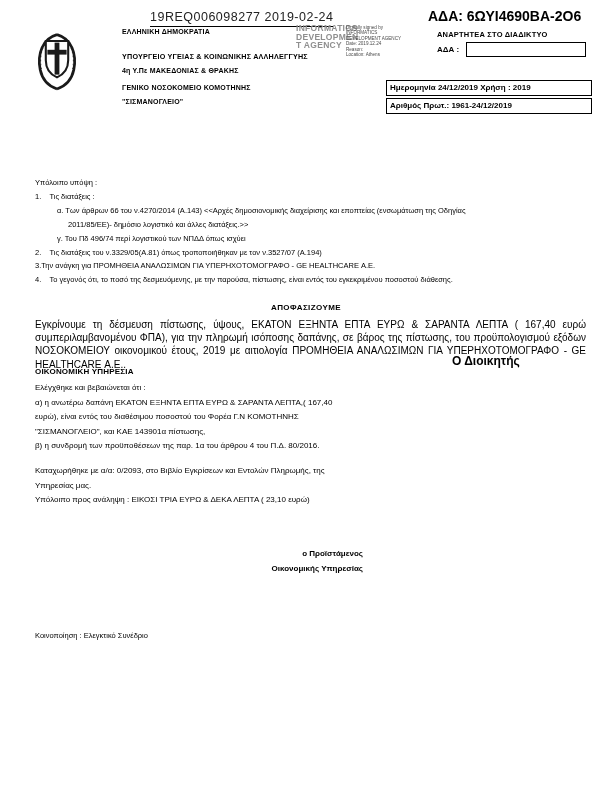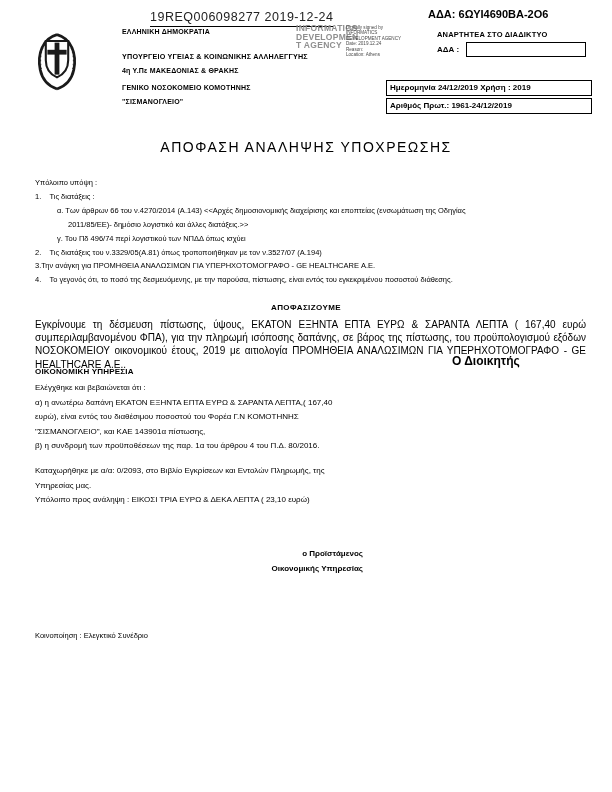--- a/index.html
+++ b/index.html
@@ -3,21 +3,21 @@
 <meta charset="utf-8">
 <style>
   html,body{margin:0;padding:0;background:#ffffff;}
   .page{
     position:relative;width:612px;height:792px;background:#fff;overflow:hidden;
     font-family:"Liberation Sans","DejaVu Sans",sans-serif;color:#000;
   }
   .abs{position:absolute;}
   
   .req{left:150px;top:10px;font-size:12.5px;color:#222;border-bottom:1.2px solid #000;padding-bottom:2px;letter-spacing:.5px;}
-  .ada-top{left:428px;top:8px;font-size:11px;font-weight:bold;}
+  .ada-top{left:428px;top:8px;font-size:14px;font-weight:bold;}
   .stamp-big{left:296px;top:24px;font-size:8.5px;line-height:8.5px;font-weight:bold;color:#8f8f8f;letter-spacing:.3px;}
   .stamp-small{left:346px;top:25px;font-size:4.6px;line-height:5.4px;color:#4a4a4a;width:70px;}
   
   .emblem{left:33px;top:30px;width:48px;height:62px;}
   
   .org{font-weight:bold;font-size:7px;letter-spacing:.2px;}
   .org1{left:122px;top:28px;}
   .org2{left:122px;top:52px;font-size:7.2px;}
   .org3{left:122px;top:67px;}
   .org4{left:122px;top:84px;}
@@ -50,21 +50,21 @@
   .sig{left:138px;top:549px;width:225px;text-align:right;font-size:8px;font-weight:bold;}
   .sig .l2{margin-top:6px;}
   
   .notify{left:35px;top:631px;font-size:7.5px;}
 </style>
 </head>
 <body>
 
 <div class="page">
 
-  <div class="abs req">19REQ006098277 2019-12-24</div>
+  <div class="abs req">19REQ006098277 2019-02-24</div>
   <div class="abs ada-top">ΑΔΑ: 6ΩΥΙ4690ΒΑ-2Ο6</div>
 
   <div class="abs stamp-big">
     <div>INFORMATICS</div>
     <div>DEVELOPMEN</div>
     <div>T AGENCY</div>
   </div>
   <div class="abs stamp-small">
     <div>Digitally signed by</div>
     <div>INFORMATICS</div>
@@ -90,21 +90,20 @@
   <div class="abs org org4">ΓΕΝΙΚΟ ΝΟΣΟΚΟΜΕΙΟ ΚΟΜΟΤΗΝΗΣ</div>
   <div class="abs org org5">"ΣΙΣΜΑΝΟΓΛΕΙΟ"</div>
 
   <div class="abs anartitea">ΑΝΑΡΤΗΤΕΑ ΣΤΟ ΔΙΑΔΙΚΤΥΟ</div>
   <div class="abs ada-label">ΑΔΑ :</div>
   <div class="abs ada-box"></div>
 
   <div class="abs info-box box1">Ημερομηνία 24/12/2019 Χρήση : 2019</div>
   <div class="abs info-box box2">Αριθμός Πρωτ.: 1961-24/12/2019</div>
 
-  <div class="abs doc-title">ΑΠΟΦΑΣΗ ΑΝΑΛΗΨΗΣ ΥΠΟΧΡΕΩΣΗΣ</div>
 
   <div class="abs preamble">
     <div class="pl">Υπόλοιπο υπόψη :</div>
     <div class="pl">1.    Τις διατάξεις :</div>
     <div class="pl ind1">α. Των άρθρων 66 του ν.4270/2014 (Α.143) &lt;&lt;Αρχές δημοσιονομικής διαχείρισης και εποπτείας (ενσωμάτωση της Οδηγίας</div>
     <div class="pl ind2">2011/85/ΕΕ)- δημόσιο λογιστικό και άλλες διατάξεις.&gt;&gt;</div>
     <div class="pl ind1">γ. Του Πδ 496/74 περί λογιστικού των ΝΠΔΔ όπως ισχύει</div>
     <div class="pl">2.    Τις διατάξεις του ν.3329/05(Α.81) όπως τροποποιήθηκαν με τον ν.3527/07 (Α.194)</div>
     <div class="pl">3.Την ανάγκη για ΠΡΟΜΗΘΕΙΑ ΑΝΑΛΩΣΙΜΩΝ ΓΙΑ ΥΠΕΡΗΧΟΤΟΜΟΓΡΑΦΟ - GE HEALTHCARE Α.Ε.</div>
     <div class="pl">4.    Το γεγονός ότι, το ποσό της δεσμευόμενης, με την παρούσα, πίστωσης, είναι εντός του εγκεκριμένου ποσοστού διάθεσης.</div>

